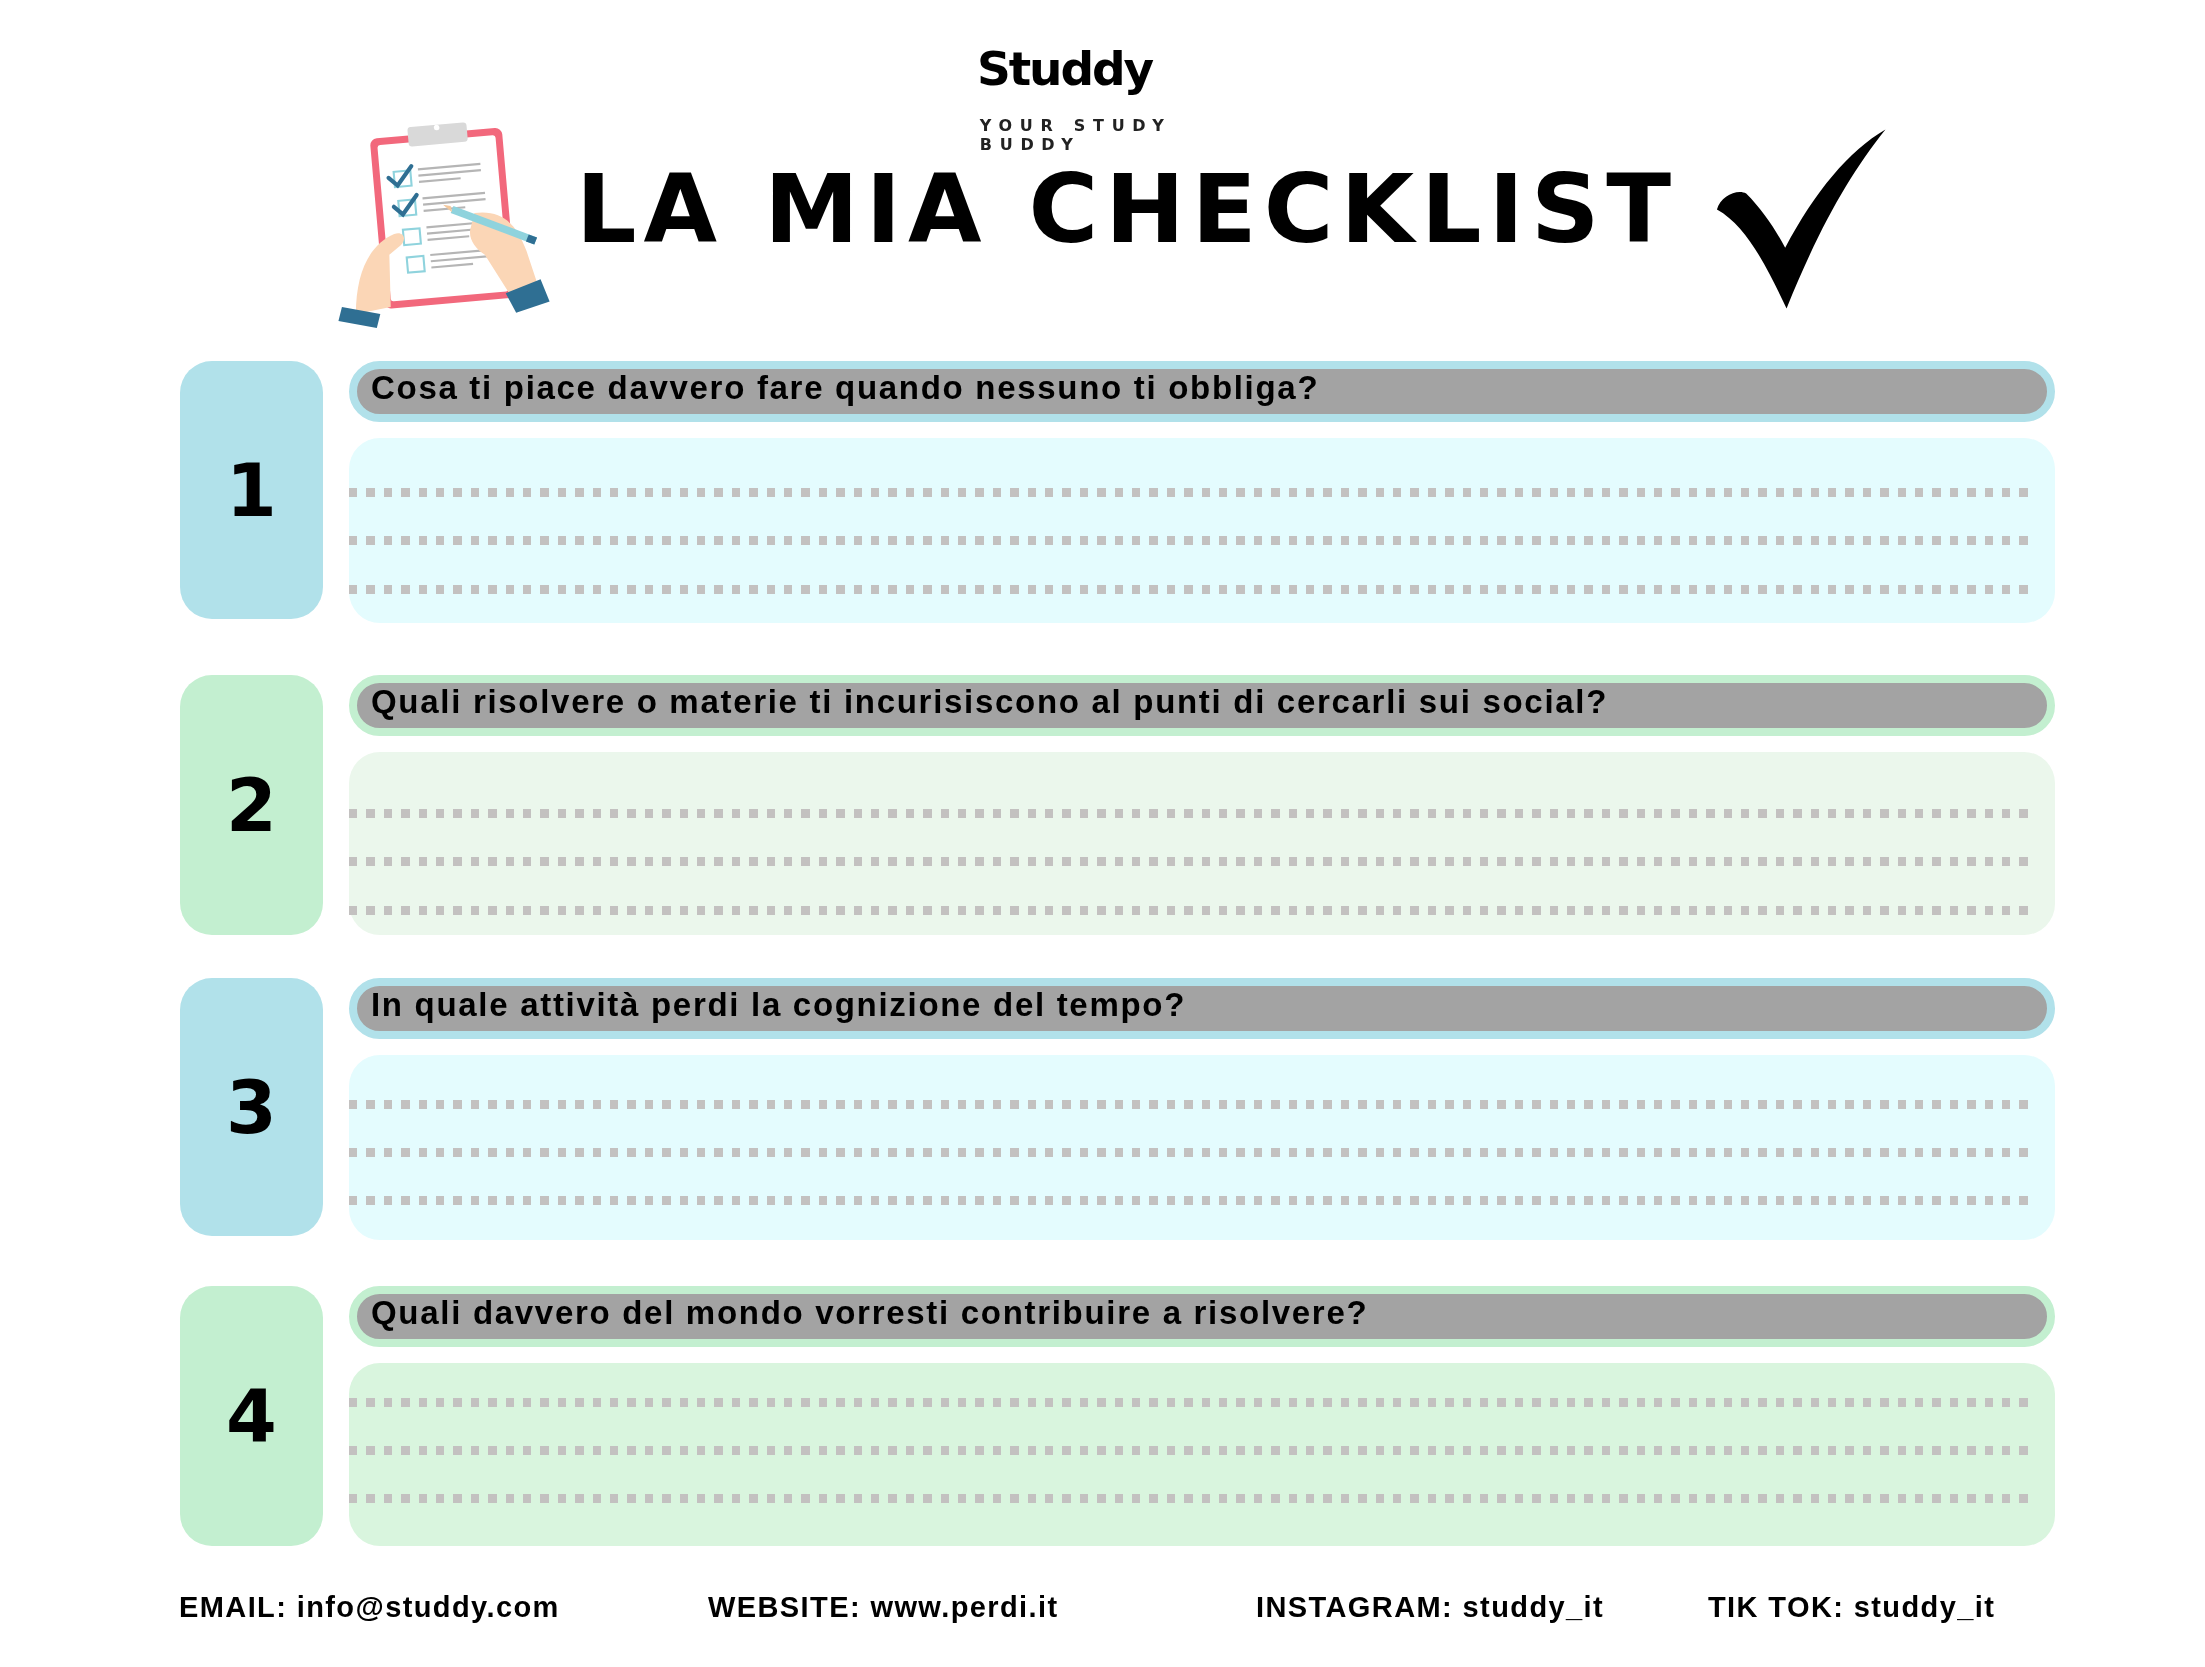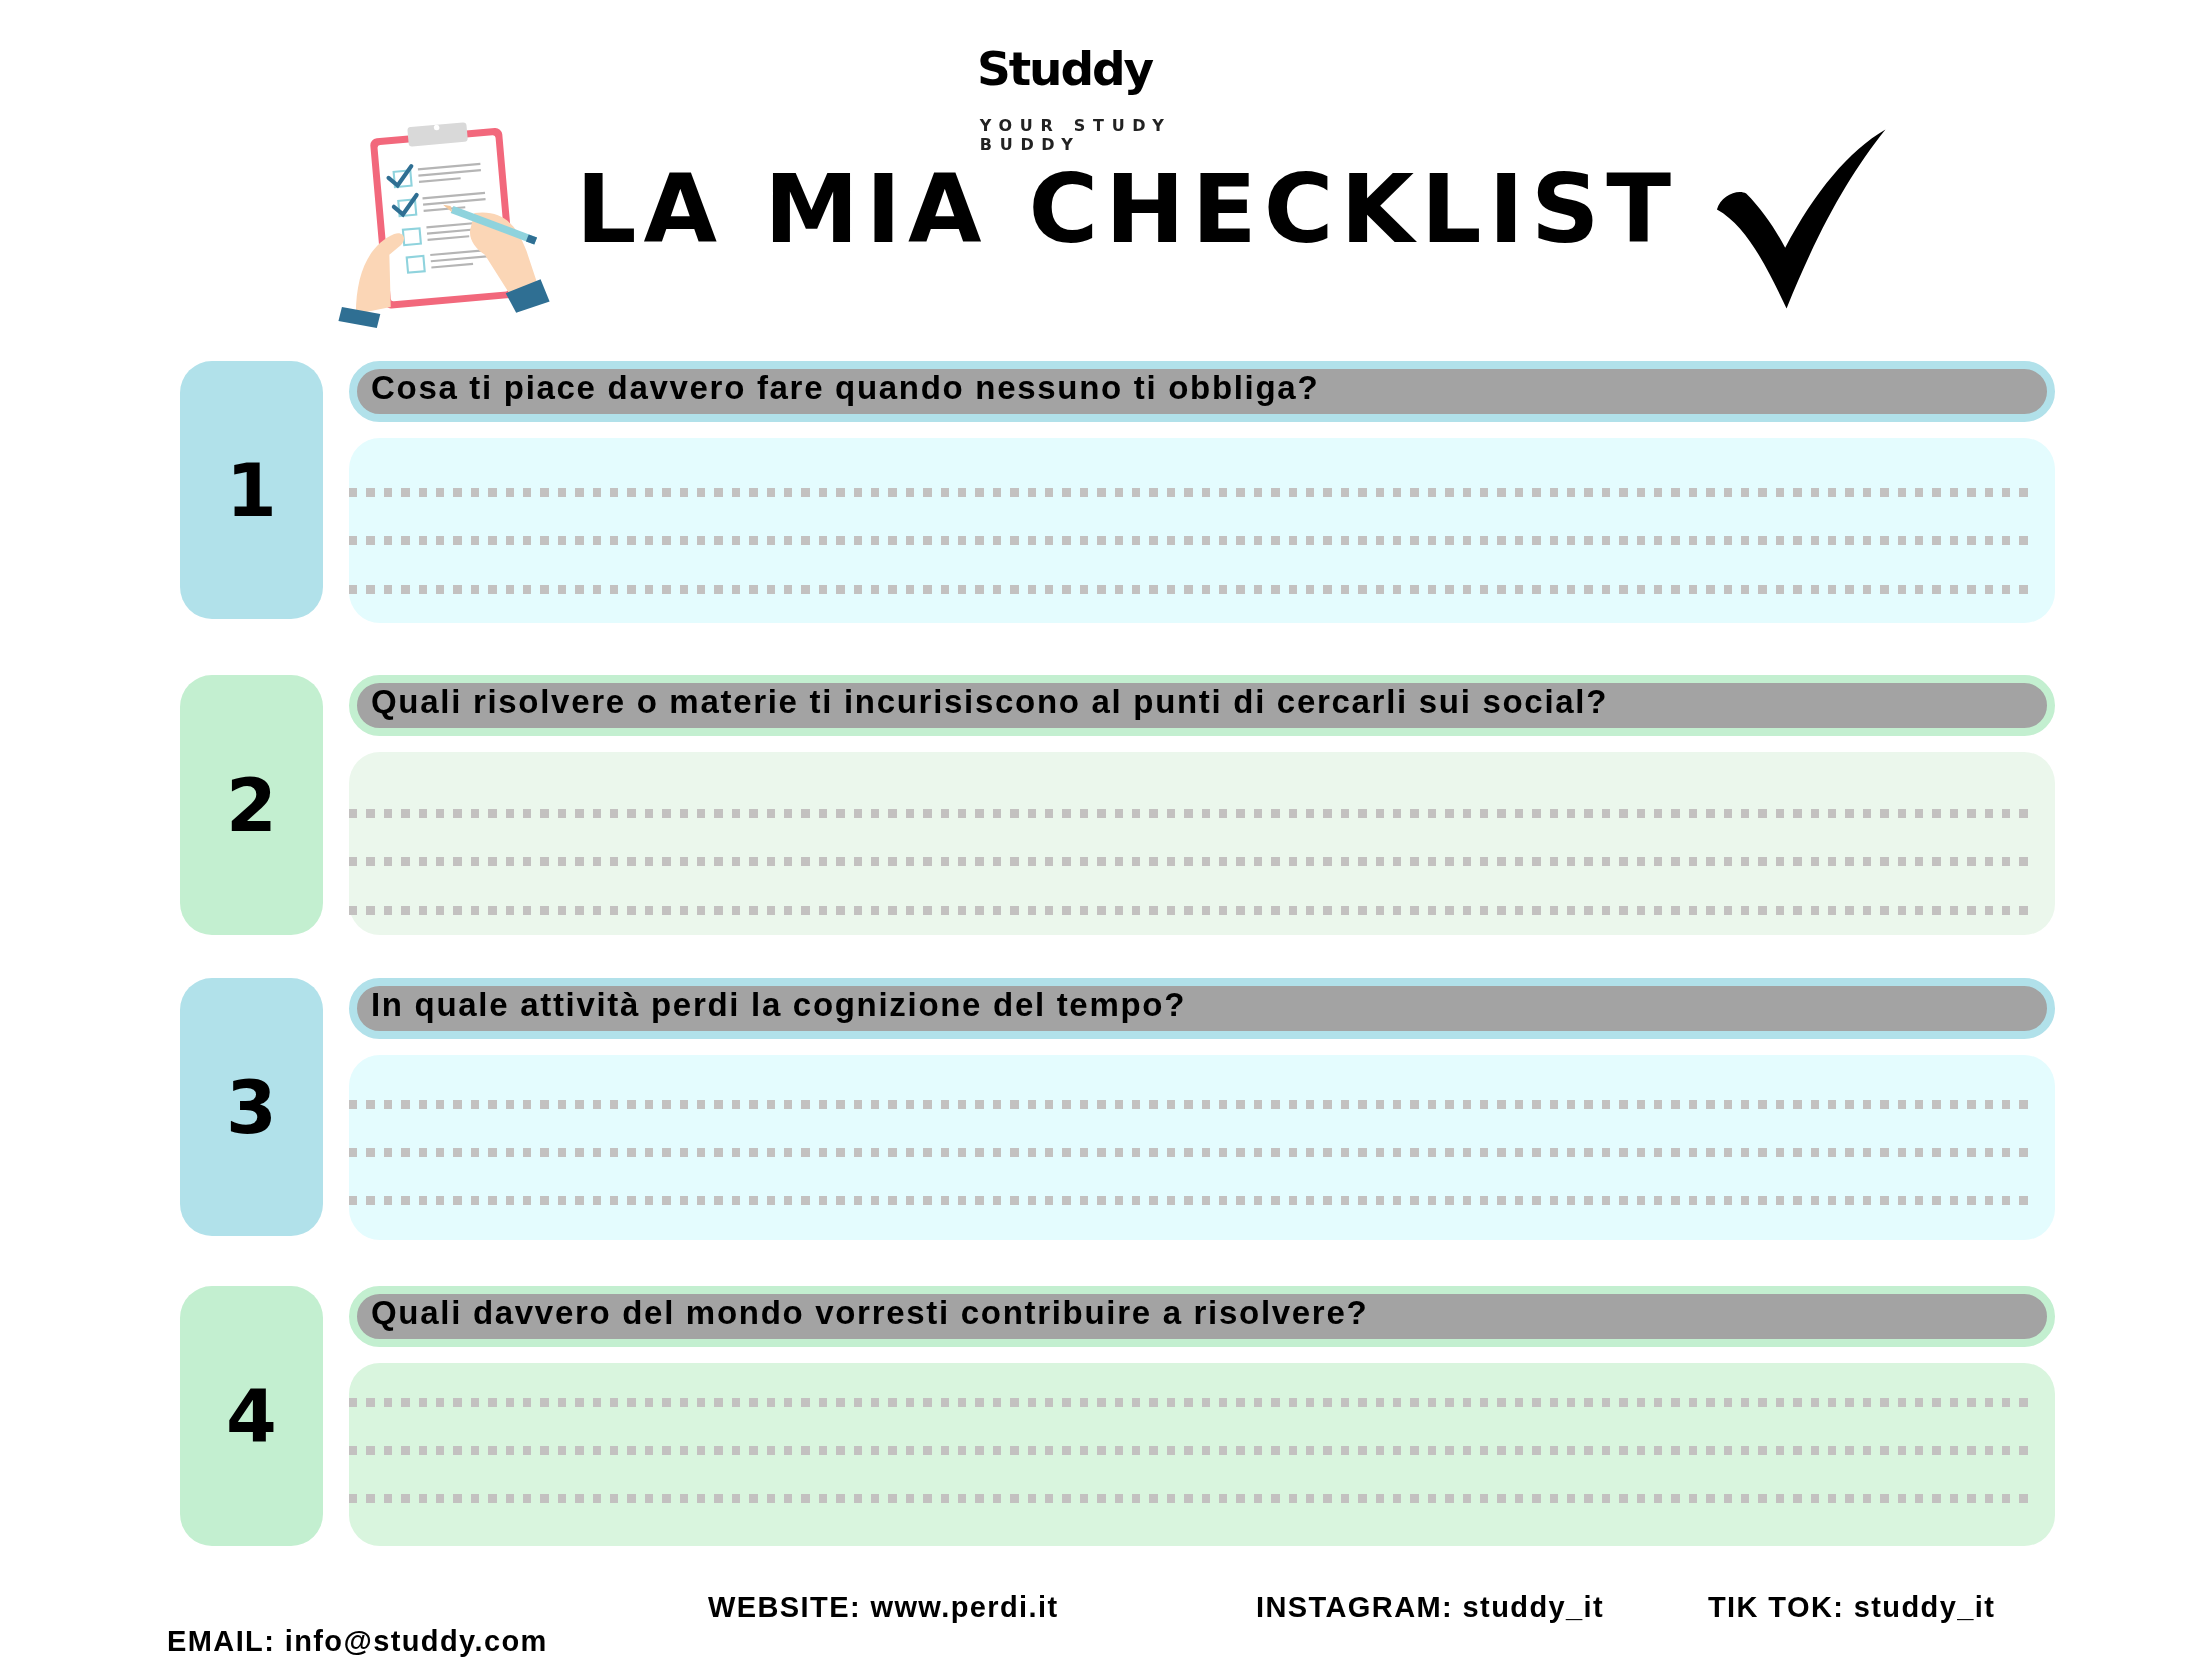--- a/index.html
+++ b/index.html
@@ -134,17 +134,17 @@
   <div class="q-pill">
     <span>Quali davvero del mondo vorresti contribuire a risolvere?</span>
   </div>
   <div class="answer" style="height:183px;">
     <div class="dotline" style="top:35px;"></div>
     <div class="dotline" style="top:83px;"></div>
     <div class="dotline" style="top:131px;"></div>
   </div>
 </div>
 
-<div class="footer-item" style="left:167px;margin-top:34px;">EMAIL: info@studdy.com</div>
+<div class="footer-item" style="left:179px;">EMAIL: info@studdy.com</div>
 <div class="footer-item" style="left:708px;">WEBSITE: www.perdi.it</div>
 <div class="footer-item" style="left:1256px;">INSTAGRAM: studdy_it</div>
 <div class="footer-item" style="left:1708px;text-align:right;">TIK TOK: studdy_it</div>
 
 
 </body></html>

